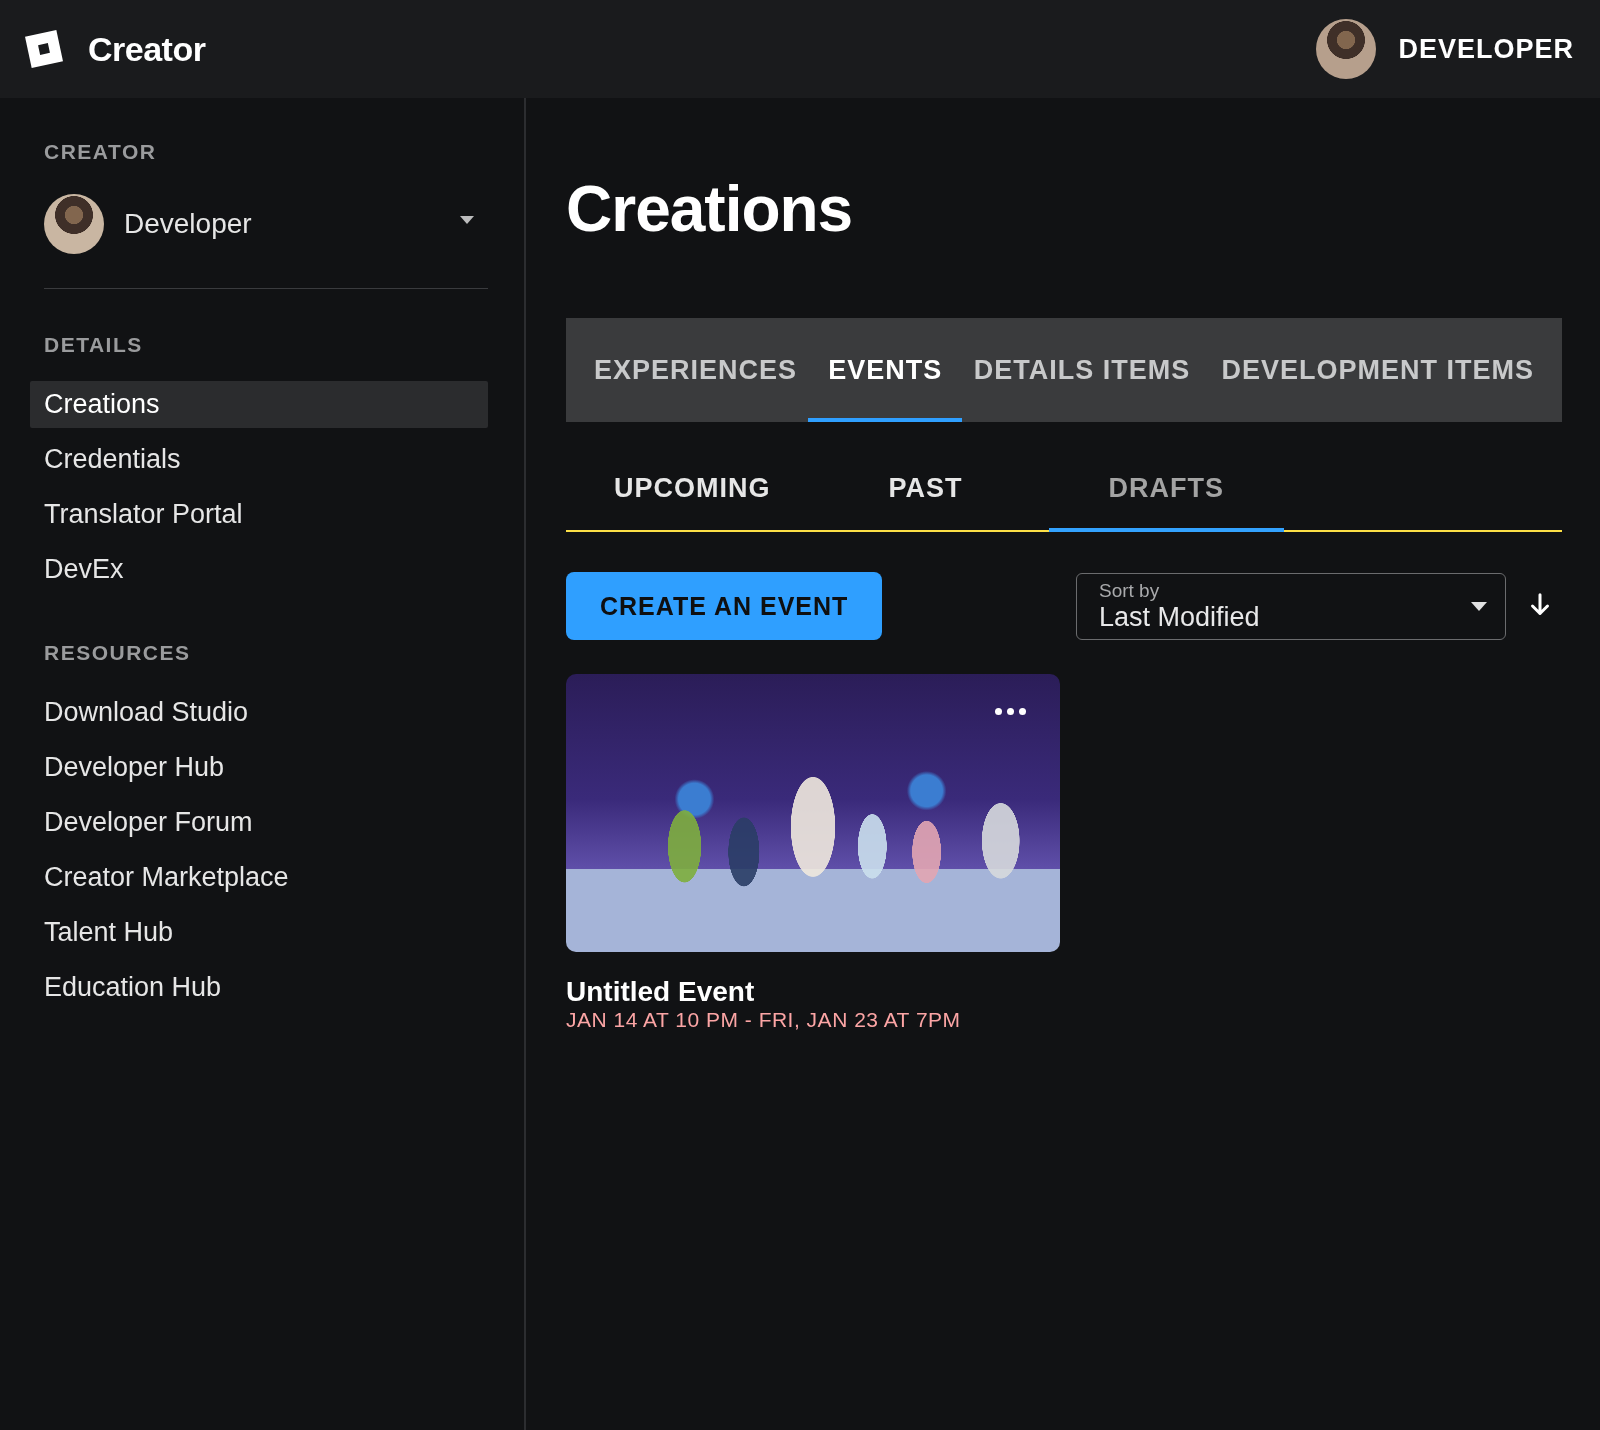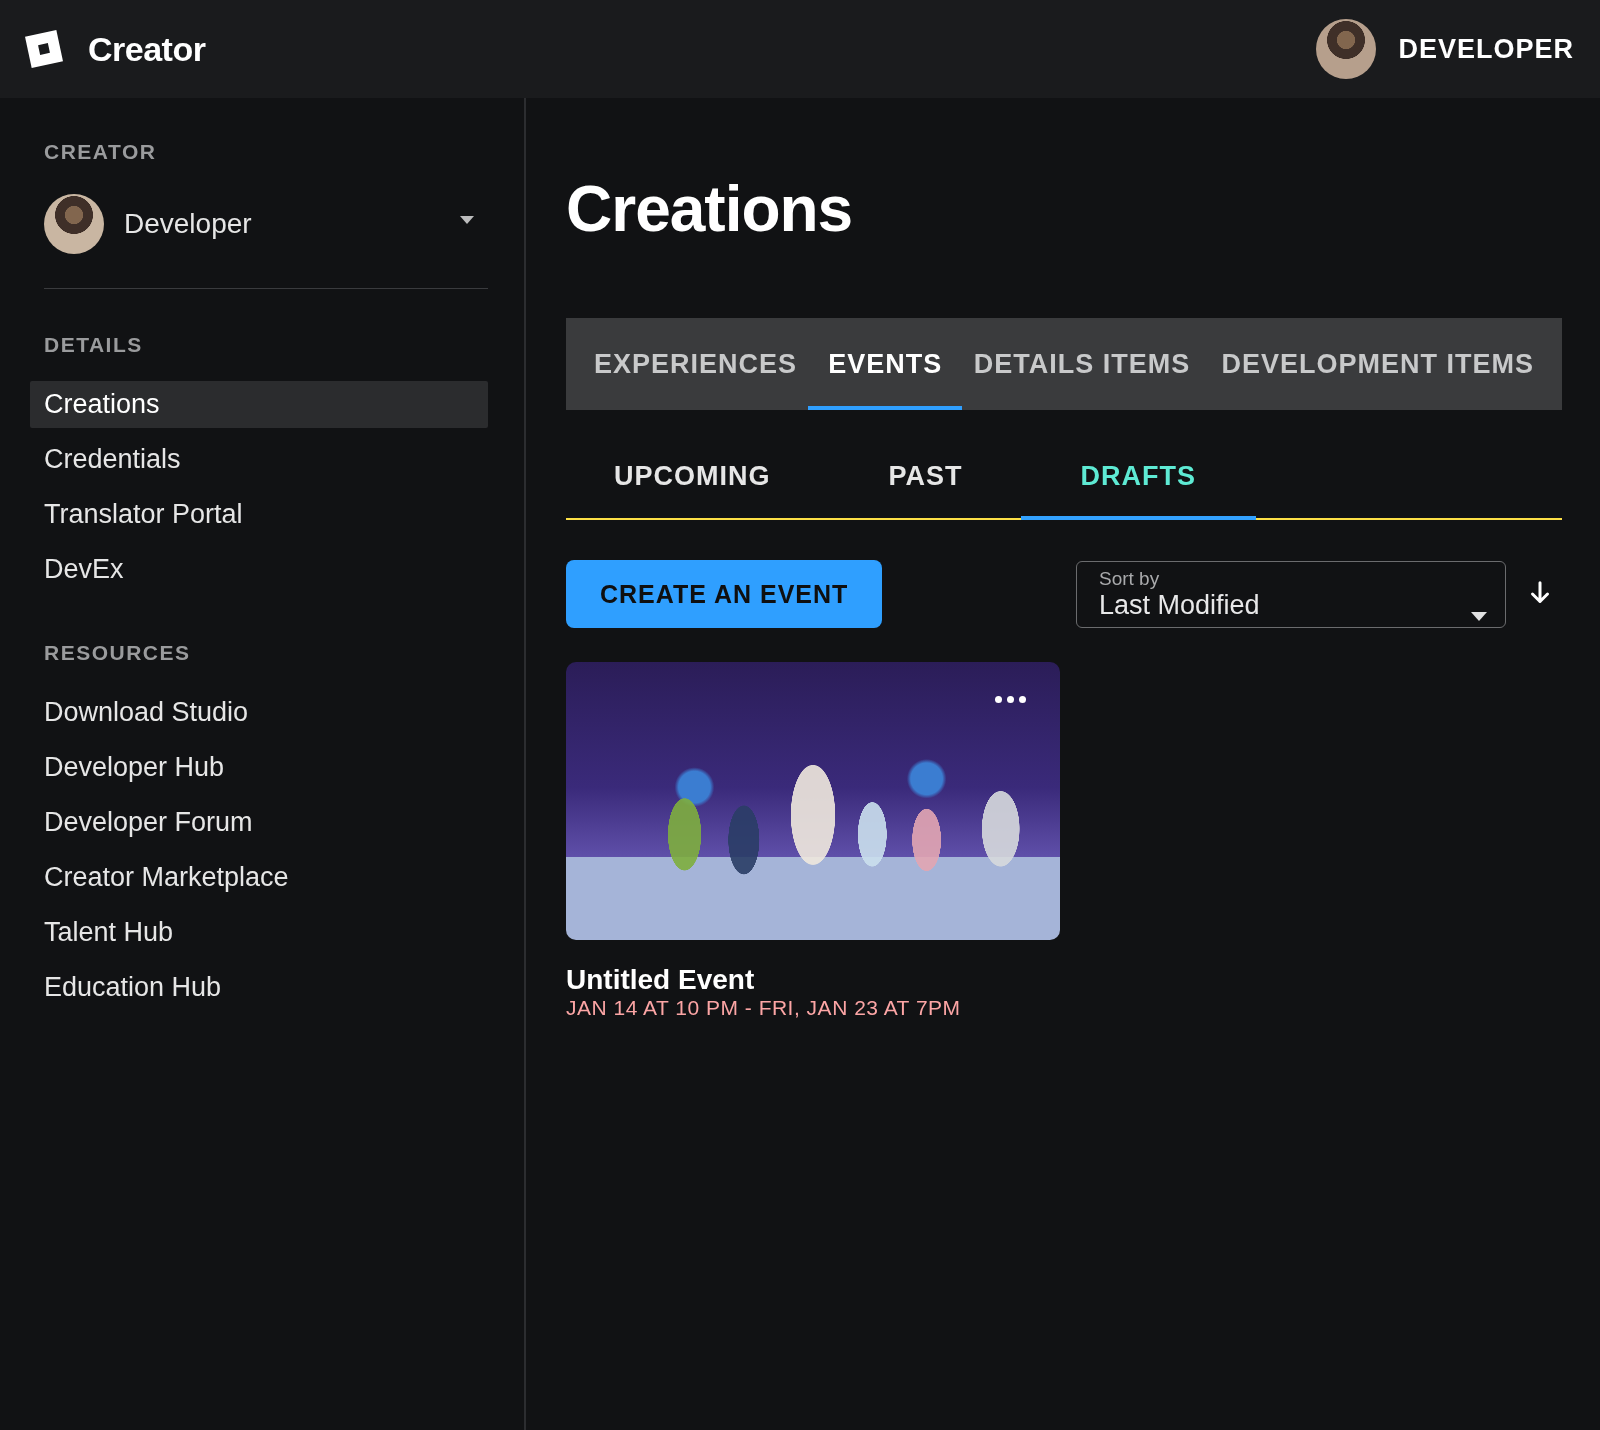--- a/index.html
+++ b/index.html
@@ -120,21 +120,21 @@
   }
   .page-title {
     font-size: 64px;
     font-weight: 800;
     letter-spacing: -1px;
     margin-bottom: 72px;
   }
   .top-tabs {
     display: flex;
     background: #3a3b3d;
-    height: 92px;
+    height: 104px;
     align-items: stretch;
     justify-content: space-between;
     padding: 0 28px;
   }
   .top-tab {
     display: flex;
     align-items: center;
     font-size: 27px;
     font-weight: 600;
     letter-spacing: 1px;
@@ -165,21 +165,22 @@
     display: flex;
     align-items: center;
     font-size: 27px;
     font-weight: 700;
     letter-spacing: 1px;
     color: #e6e6e6;
     cursor: pointer;
     position: relative;
   }
   .sub-tab.active {
-    color: #5eead4;
+    color: #a3a3a3;
+    margin-left: 28px;
   }
   .sub-tab.active::after {
     content: "";
     position: absolute;
     left: -60px; right: -60px;
     bottom: -2px;
     height: 4px;
     background: #33a2ff;
   }
   .toolbar-row {
@@ -200,21 +201,21 @@
     border-radius: 8px;
     cursor: pointer;
   }
   .spacer { flex: 1; }
   .sort-wrap {
     border: 1px solid #6b6c6e;
     border-radius: 6px;
     padding: 6px 18px 6px 22px;
     min-width: 430px;
     display: flex;
-    align-items: flex-end;
+    align-items: center;
     justify-content: space-between;
   }
   .sort-col { display: flex; flex-direction: column; }
   .sort-label { font-size: 19px; color: #a9aaac; }
   .sort-value { font-size: 27px; color: #e8e8e9; margin-top: 0px; }
   .sort-caret {
     width: 0; height: 0;
     border-left: 8px solid transparent;
     border-right: 8px solid transparent;
     border-top: 9px solid #e1e1e2;

